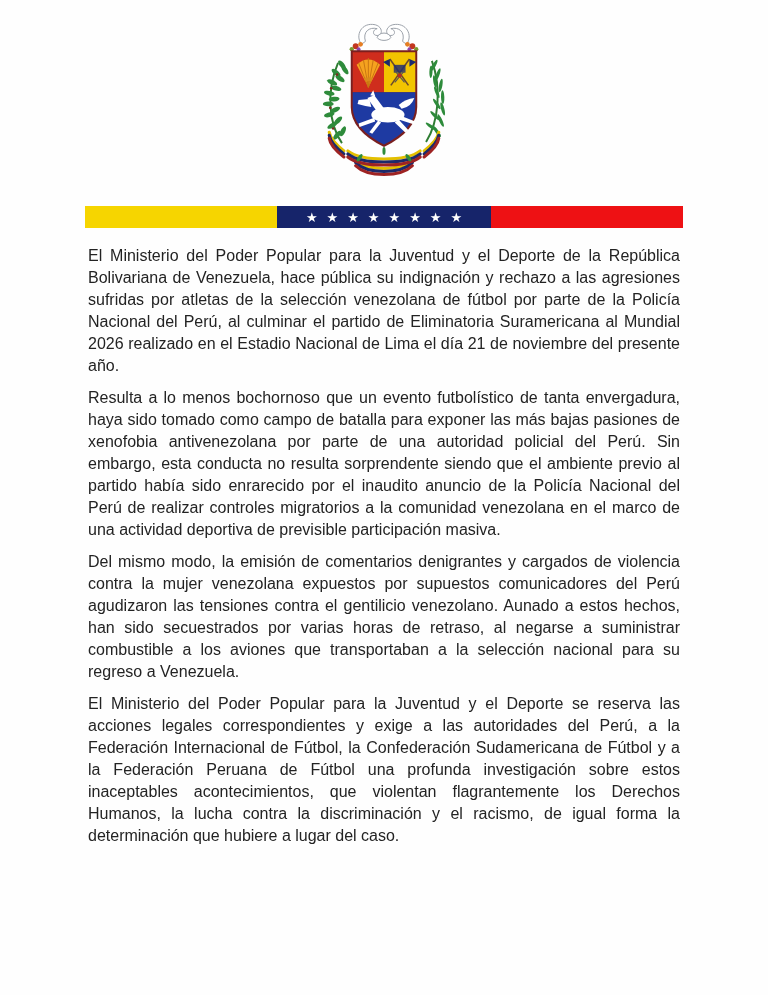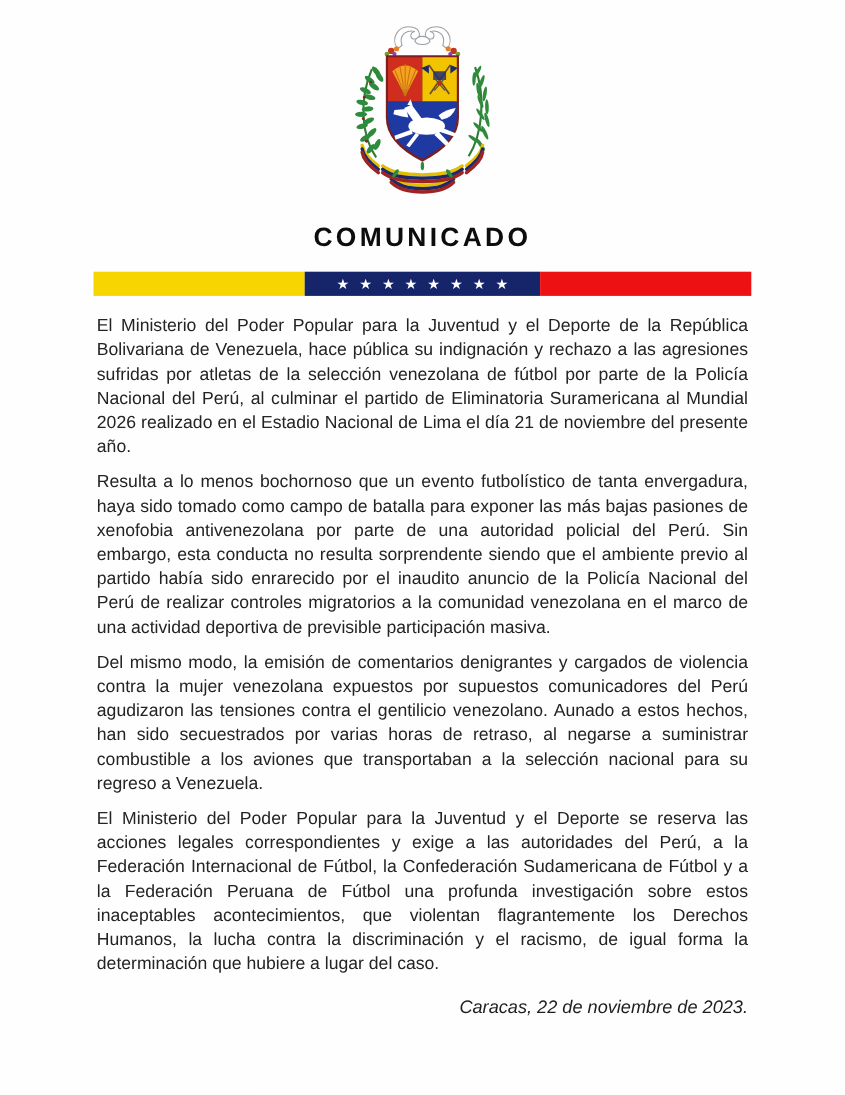--- a/index.html
+++ b/index.html
@@ -210,32 +210,30 @@
       </g>
       <g fill="#2e8b3b" stroke="none">
         <ellipse cx="60" cy="147" rx="4.5" ry="1.8" transform="rotate(-55 60 147)"></ellipse>
         <ellipse cx="110" cy="147" rx="4.5" ry="1.8" transform="rotate(55 110 147)"></ellipse>
         <ellipse cx="85" cy="140" rx="4" ry="1.6" transform="rotate(90 85 140)"></ellipse>
       </g>
     </g>
   </svg>
 
 
-  <h2 class="doc-title">COMUNICADO</h2>
 
   <div class="flag-band">
     <div class="stripe-yellow" style="background: rgb(246, 213, 0);"></div>
     <div class="stripe-blue" style="background: rgb(22, 36, 106);">
       <span class="stars">★★★★★★★★</span>
     </div>
     <div class="stripe-red" style="background: rgb(238, 17, 20);"></div>
   </div>
 
   <div class="body-text">
     <p>El Ministerio del Poder Popular para la Juventud y el Deporte de la República Bolivariana de Venezuela, hace pública su indignación y rechazo a las agresiones sufridas por atletas de la selección venezolana de fútbol por parte de la Policía Nacional del Perú, al culminar el partido de Eliminatoria Suramericana al Mundial 2026 realizado en el Estadio Nacional de Lima el día 21 de noviembre del presente año.</p>
     <p>Resulta a lo menos bochornoso que un evento futbolístico de tanta envergadura, haya sido tomado como campo de batalla para exponer las más bajas pasiones de xenofobia antivenezolana por parte de una autoridad policial del Perú. Sin embargo, esta conducta no resulta sorprendente siendo que el ambiente previo al partido había sido enrarecido por el inaudito anuncio de la Policía Nacional del Perú de realizar controles migratorios a la comunidad venezolana en el marco de una actividad deportiva de previsible participación masiva.</p>
     <p>Del mismo modo, la emisión de comentarios denigrantes y cargados de violencia contra la mujer venezolana expuestos por supuestos comunicadores del Perú agudizaron las tensiones contra el gentilicio venezolano. Aunado a estos hechos, han sido secuestrados por varias horas de retraso, al negarse a suministrar combustible a los aviones que transportaban a la selección nacional para su regreso a Venezuela.</p>
     <p>El Ministerio del Poder Popular para la Juventud y el Deporte se reserva las acciones legales correspondientes y exige a las autoridades del Perú, a la Federación Internacional de Fútbol, la Confederación Sudamericana de Fútbol y a la Federación Peruana de Fútbol una profunda investigación sobre estos inaceptables acontecimientos, que violentan flagrantemente los Derechos Humanos, la lucha contra la discriminación y el racismo, de igual forma la determinación que hubiere a lugar del caso.</p>
   </div>
 
-  <div class="dateline">Caracas, 22 de noviembre de 2023.</div>
 
 </div>
 
 </body></html>

